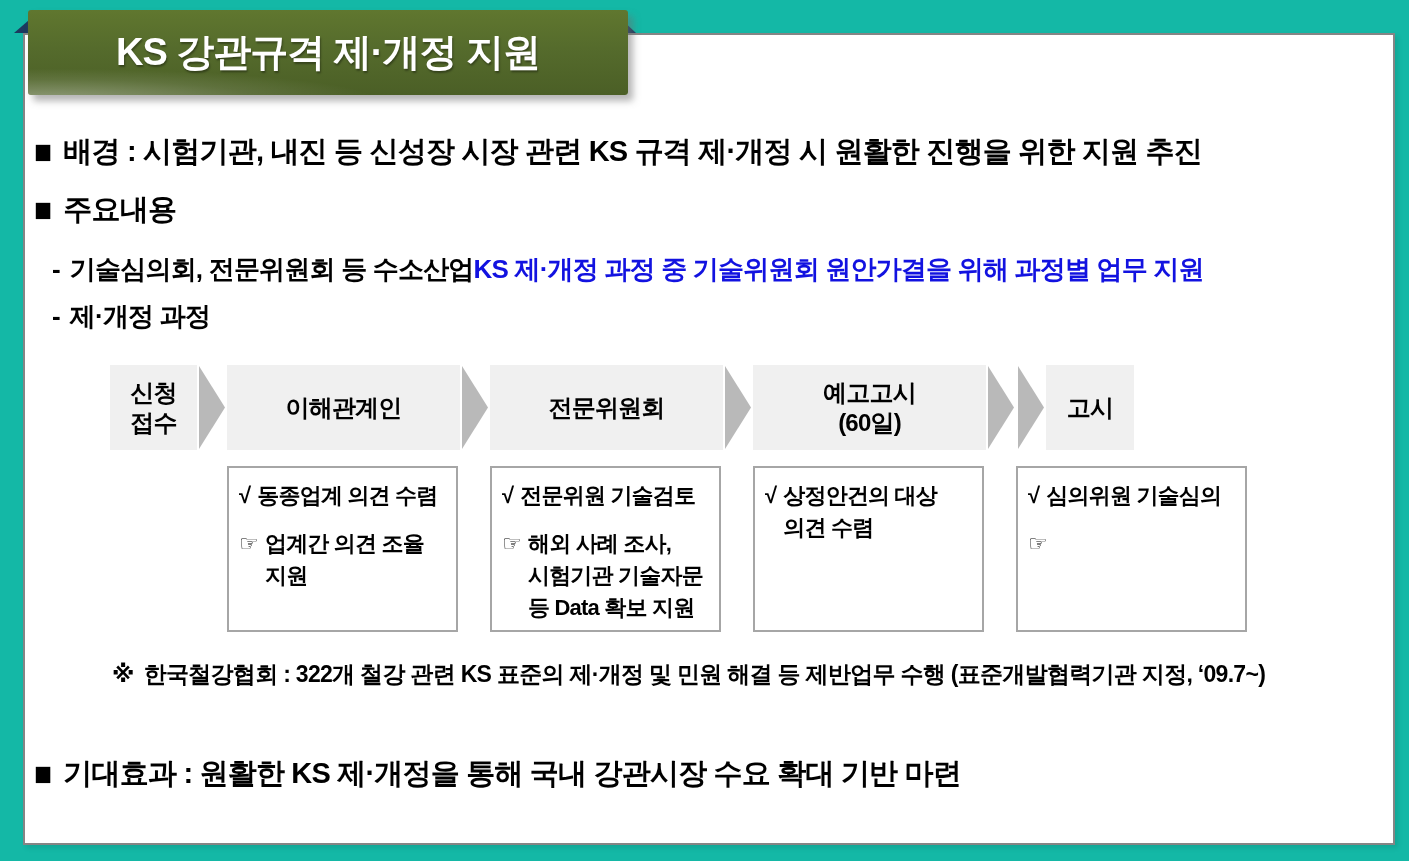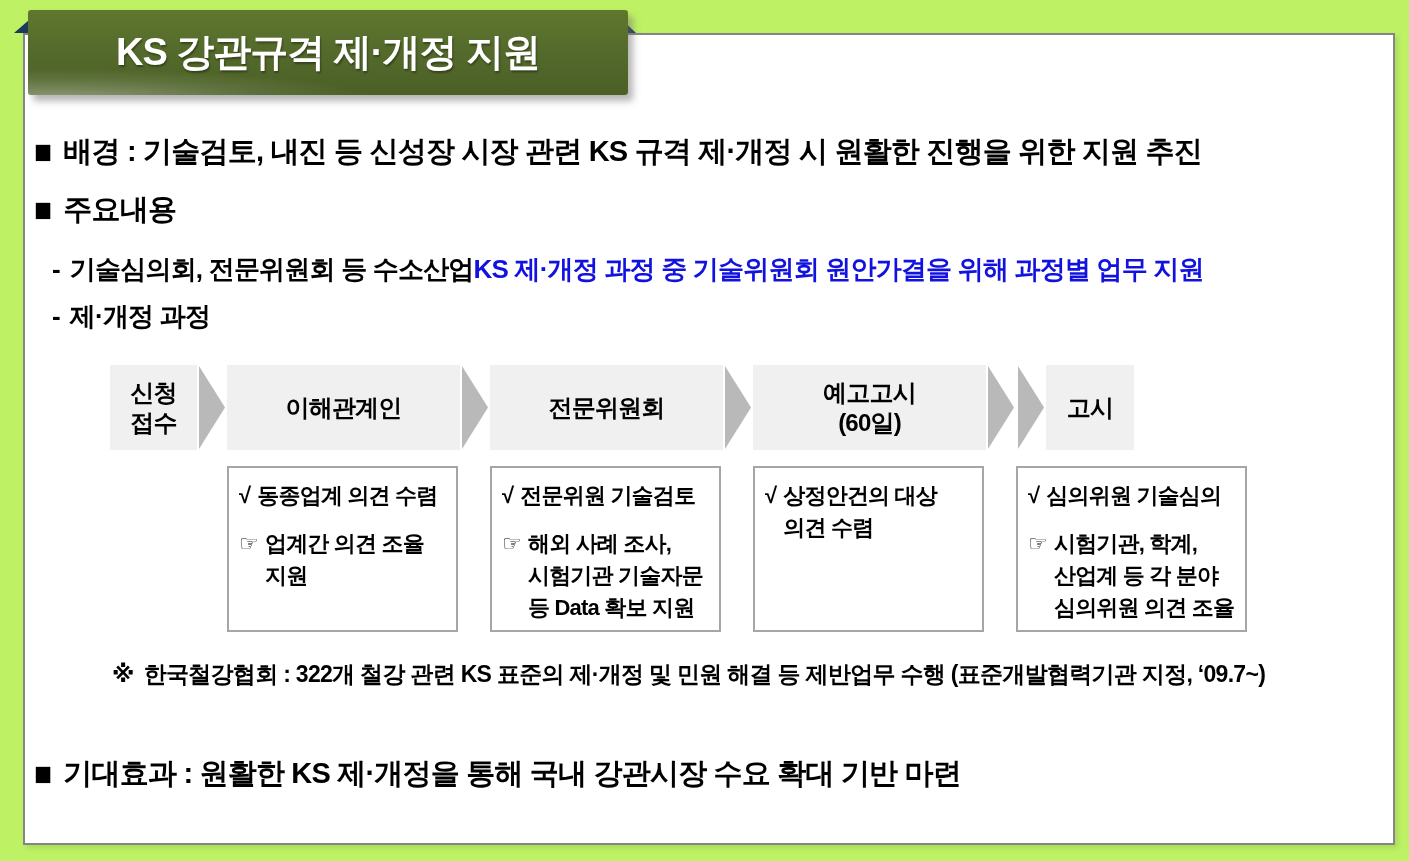--- a/index.html
+++ b/index.html
@@ -1,21 +1,21 @@
 <!DOCTYPE html>
 <html><head>
 <meta charset="utf-8">
 <style>
   * { margin: 0; padding: 0; box-sizing: border-box; }
   html, body { background: #ffffff; }
   .page {
     position: relative;
     width: 1409px;
     height: 861px;
-    background: #bef264;
+    background: #14b8a6;
     font-family: "Liberation Sans", "DejaVu Sans", sans-serif;
     color: #000;
     overflow: hidden;
   }
   
   .panel {
     position: absolute;
     left: 23px; top: 33px;
     width: 1372px; height: 812px;
     background: #ffffff;
@@ -139,21 +139,21 @@
 
   <div class="wedge wedge-left"></div>
   <div class="wedge wedge-right"></div>
 
   <div class="title-box">
     <span class="title-text">KS 강관규격 제·개정 지원</span>
   </div>
 
   <div class="line lvl1 line-bg">
     <span class="sq">■</span>
-    <span>배경 : 기술검토, 내진 등 신성장 시장 관련 KS 규격 제·개정 시 원활한 진행을 위한 지원 추진</span>
+    <span>배경 : 시험기관, 내진 등 신성장 시장 관련 KS 규격 제·개정 시 원활한 진행을 위한 지원 추진</span>
   </div>
 
   <div class="line lvl1 line-main">
     <span class="sq">■</span>
     <span>주요내용</span>
   </div>
 
   <div class="line lvl2 line-sub1">
     <span class="dash">-</span>
     <span>기술심의회, 전문위원회 등 수소산업 </span>
@@ -233,23 +233,20 @@
     </div>
   </div>
 
   <div class="detail detail-4">
     <div class="detail-item">
       <span class="d-icon">√</span>
       <span class="d-text">심의위원 기술심의</span>
     </div>
     <div class="detail-item">
       <span class="d-icon">☞</span>
-      <span class="d-text">시험기관, 학계,
-산업계 등 각 분야
-심의위원 의견 조율</span>
     </div>
   </div>
 
   <div class="line line-note">
     <span class="note-mark">※</span>
     <span>한국철강협회 : 322개 철강 관련 KS 표준의 제·개정 및 민원 해결 등 제반업무 수행 (표준개발협력기관 지정, ‘09.7~)</span>
   </div>
 
   <div class="line lvl1 line-effect">
     <span class="sq">■</span>

